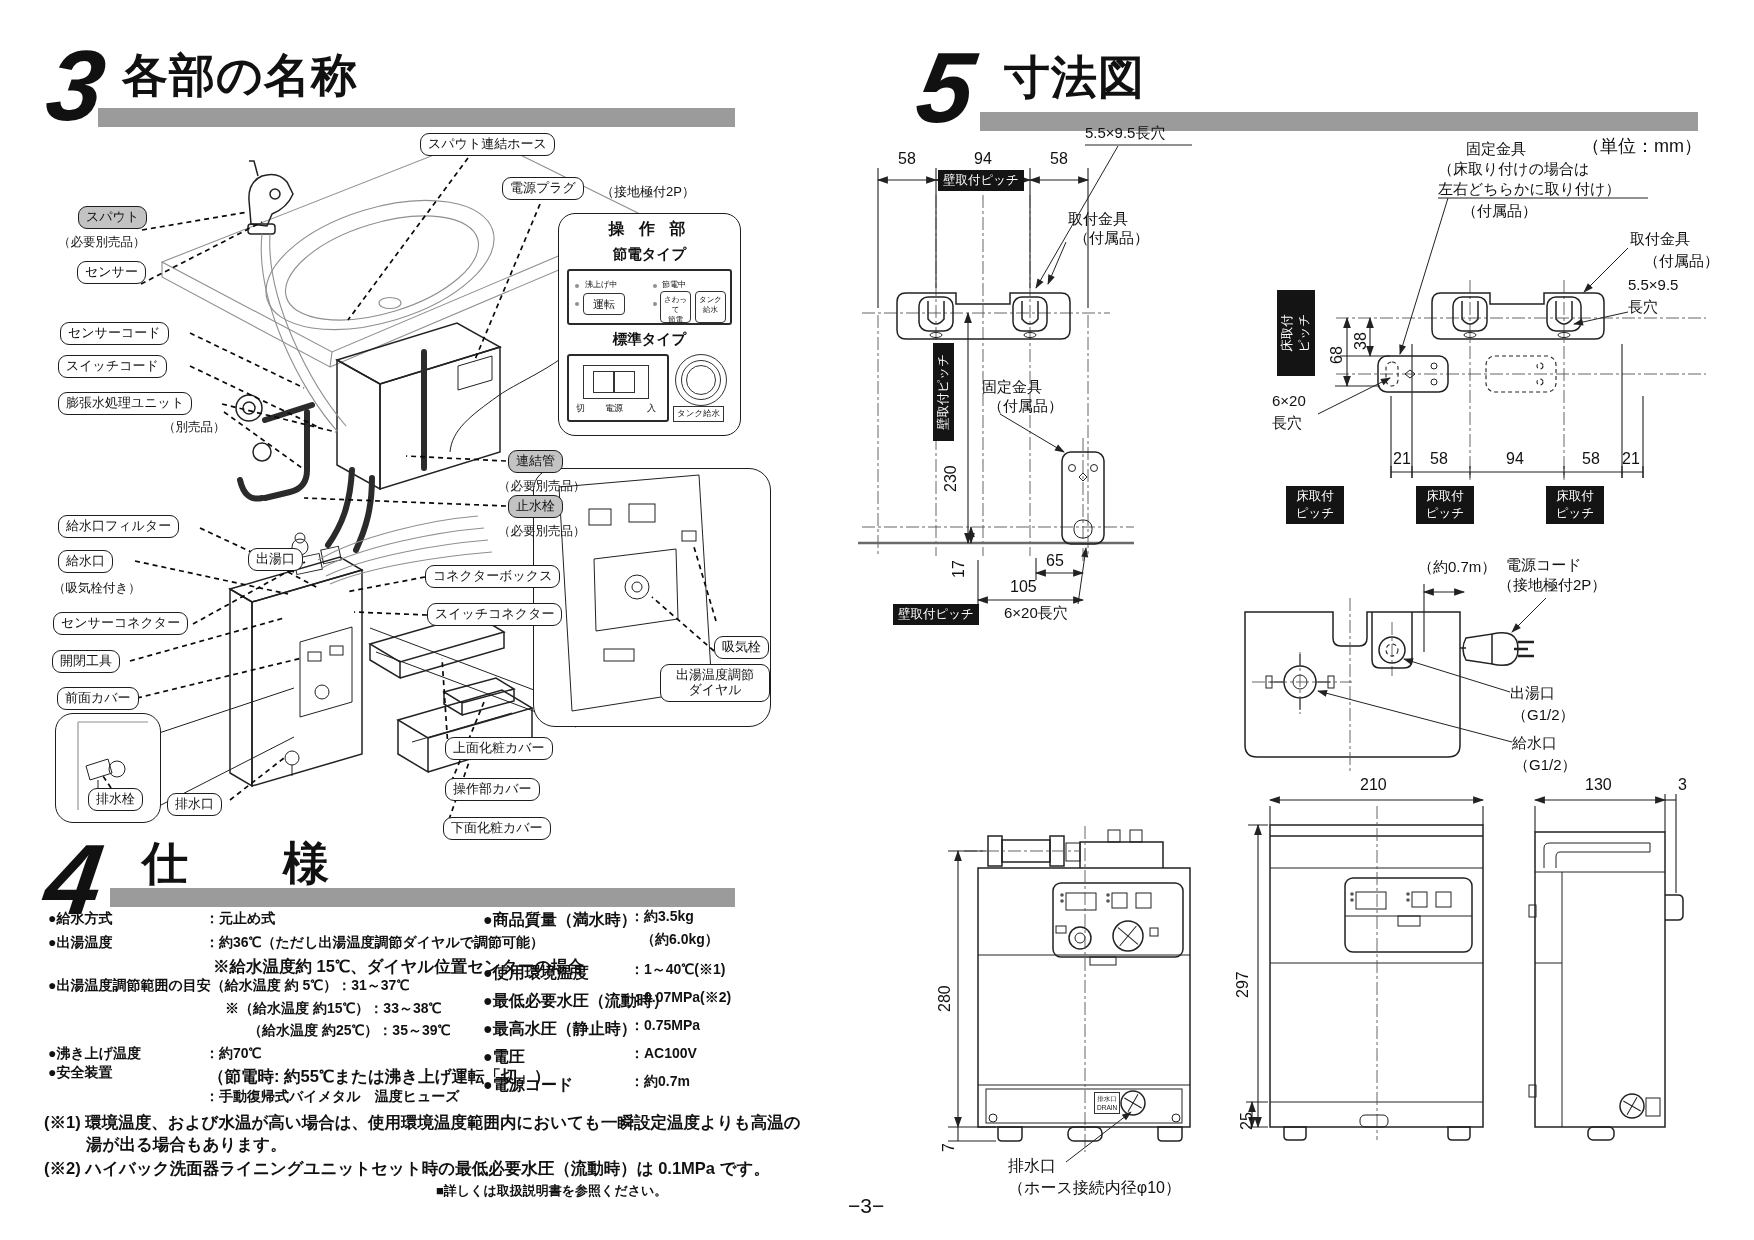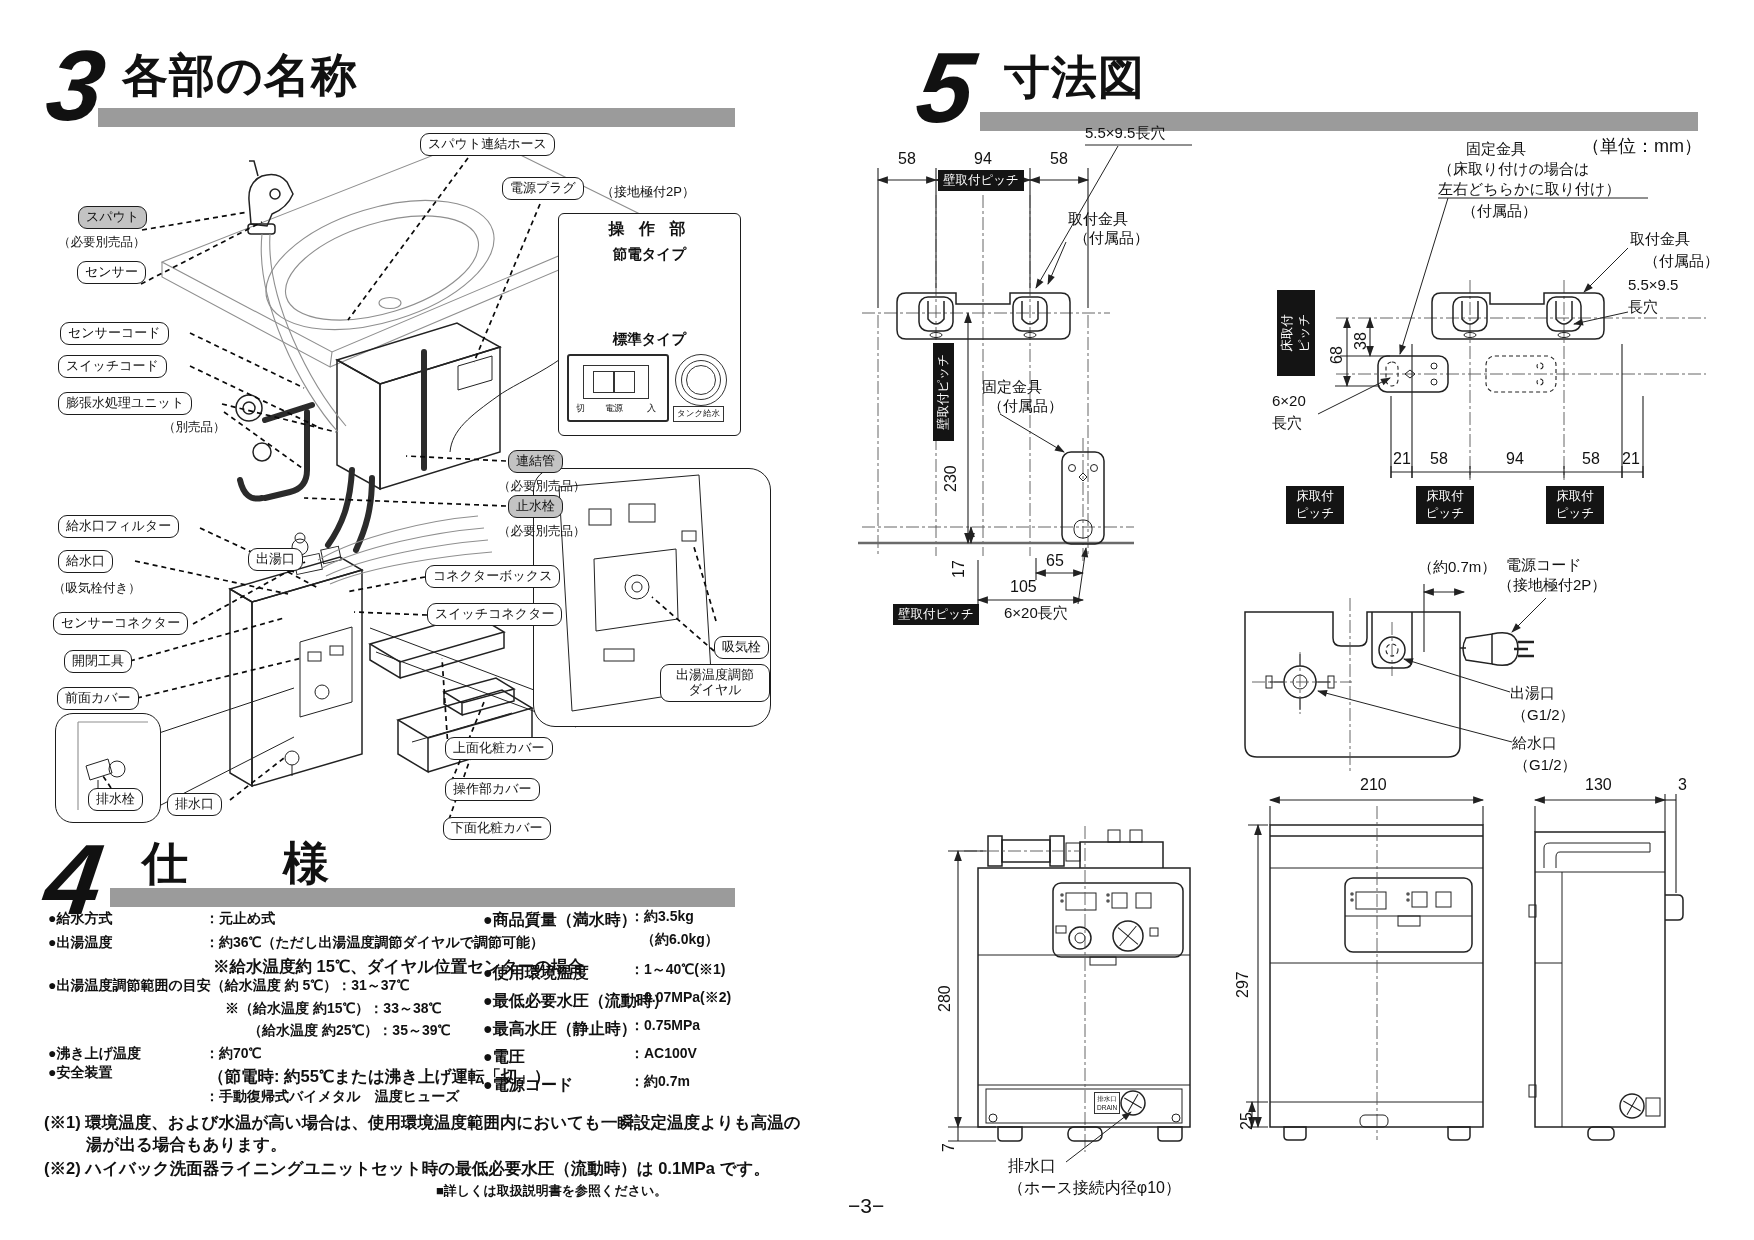--- a/index.html
+++ b/index.html
@@ -24,21 +24,21 @@
        padding:2px 5px;white-space:nowrap;text-align:center;z-index:3;font-weight:500}
   .vr{transform:rotate(-90deg);transform-origin:0 0}
   .sp{position:absolute;font-size:14px;font-weight:700;white-space:nowrap;z-index:3}
   .sps{position:absolute;font-size:16.5px;font-weight:700;white-space:nowrap;z-index:3}
   .spr{position:absolute;font-size:16px;font-weight:700;white-space:nowrap;z-index:3}
   .num{position:absolute;font-style:italic;font-weight:700;font-size:100px;line-height:.95;transform:skewX(-8deg);z-index:3}
   .ttl{position:absolute;font-weight:700;font-size:46px;line-height:1;z-index:3;letter-spacing:1px}
   .bar{position:absolute;height:19px;background:#9b9b9b;z-index:2}
   .bub{position:absolute;border:1.7px solid #1d1d1d;background:#fff;z-index:2}
   .opanel{position:absolute;left:558px;top:213px;width:181px;height:221px;border:1.8px solid #1d1d1d;
-          border-radius:6px;background:#fff;z-index:2}
+          border-radius:17px;background:#fff;z-index:2}
   .opanel .ct{position:absolute;width:100%;text-align:center;font-weight:600}
   .ppanel{position:absolute;border:2px solid #2a2a2a;border-radius:3px;background:#fff}
   .btn{position:absolute;border:1.3px solid #333;border-radius:4px;background:#fff;text-align:center;font-weight:500}
   .led{position:absolute;width:4px;height:4px;background:#909090;border-radius:50%}
   .cir{position:absolute;border:1.5px solid #333;border-radius:50%}
   .tiny{position:absolute;font-size:8px;white-space:nowrap}
 </style>
 </head>
 <body>
 
@@ -313,21 +313,21 @@
 <div class="nt" style="left:58px;top:234px">（必要別売品）</div>
 <div class="co" style="left:77px;top:261px">センサー</div>
 <div class="co" style="left:60px;top:322px">センサーコード</div>
 <div class="co" style="left:58px;top:355px">スイッチコード</div>
 <div class="co" style="left:58px;top:392px">膨張水処理ユニット</div>
 <div class="nt" style="left:163px;top:419px">（別売品）</div>
 <div class="co" style="left:58px;top:515px">給水口フィルター</div>
 <div class="co" style="left:58px;top:550px">給水口</div>
 <div class="nt" style="left:53px;top:580px">（吸気栓付き）</div>
 <div class="co" style="left:53px;top:612px">センサーコネクター</div>
-<div class="co" style="left:64px;top:650px">開閉工具</div>
+<div class="co" style="left:52px;top:650px">開閉工具</div>
 <div class="co" style="left:57px;top:687px">前面カバー</div>
 <div class="co" style="left:167px;top:793px">排水口</div>
 <div class="co" style="left:248px;top:548px">出湯口</div>
 <div class="co" style="left:425px;top:565px">コネクターボックス</div>
 <div class="co" style="left:427px;top:603px">スイッチコネクター</div>
 <div class="co sh" style="left:508px;top:450px">連結管</div>
 <div class="nt" style="left:498px;top:478px">（必要別売品）</div>
 <div class="co sh" style="left:508px;top:495px">止水栓</div>
 <div class="nt" style="left:498px;top:523px">（必要別売品）</div>
 <div class="co" style="left:445px;top:737px">上面化粧カバー</div>
@@ -361,20 +361,37 @@
 </div>
 <div class="co" style="left:714px;top:636px">吸気栓</div>
 <div class="co" style="left:660px;top:664px;width:94px">
   <span style="display:block">出湯温度調節</span>
   <span style="display:block">ダイヤル</span>
 </div>
 
 <div class="opanel">
   <div class="ct" style="top:5px;font-size:16px;letter-spacing:5px">操 作 部</div>
   <div class="ct" style="top:31px;font-size:14.5px">節電タイプ</div>
+  <div class="ppanel" style="left:8px;top:55px;width:161px;height:52px">
+    <div class="led" style="left:6px;top:13px"></div>
+    <div class="led" style="left:6px;top:31px"></div>
+    <div class="tiny" style="left:16px;top:8px">沸上げ中</div>
+    <div class="btn" style="left:14px;top:22px;width:40px;height:20px;font-size:11px;line-height:20px">運転</div>
+    <div class="led" style="left:84px;top:13px"></div>
+    <div class="led" style="left:84px;top:31px"></div>
+    <div class="tiny" style="left:93px;top:8px">節電中</div>
+    <div class="btn" style="left:91px;top:20px;width:29px;height:27px;font-size:7.5px;line-height:1.3;padding-top:3px">
+      <span style="display:block">さわって</span>
+      <span style="display:block">節電</span>
+    </div>
+    <div class="btn" style="left:126px;top:20px;width:29px;height:27px;font-size:7.5px;line-height:1.3;padding-top:3px">
+      <span style="display:block">タンク</span>
+      <span style="display:block">給水</span>
+    </div>
+  </div>
   <div class="ct" style="top:116px;font-size:14.5px">標準タイプ</div>
   <div class="ppanel" style="left:8px;top:140px;width:98px;height:64px">
     <div style="position:absolute;left:14px;top:9px;width:64px;height:32px;border:1.4px solid #333"></div>
     <div style="position:absolute;left:24px;top:15px;width:20px;height:20px;border:1.2px solid #333"></div>
     <div style="position:absolute;left:44px;top:15px;width:20px;height:20px;border:1.2px solid #333"></div>
     <div class="tiny" style="left:7px;top:46px;font-size:9px">切</div>
     <div class="tiny" style="left:36px;top:46px;font-size:9px">電源</div>
     <div class="tiny" style="left:78px;top:46px;font-size:9px">入</div>
   </div>
   <div style="position:absolute;left:112px;top:138px;width:60px;height:70px">

